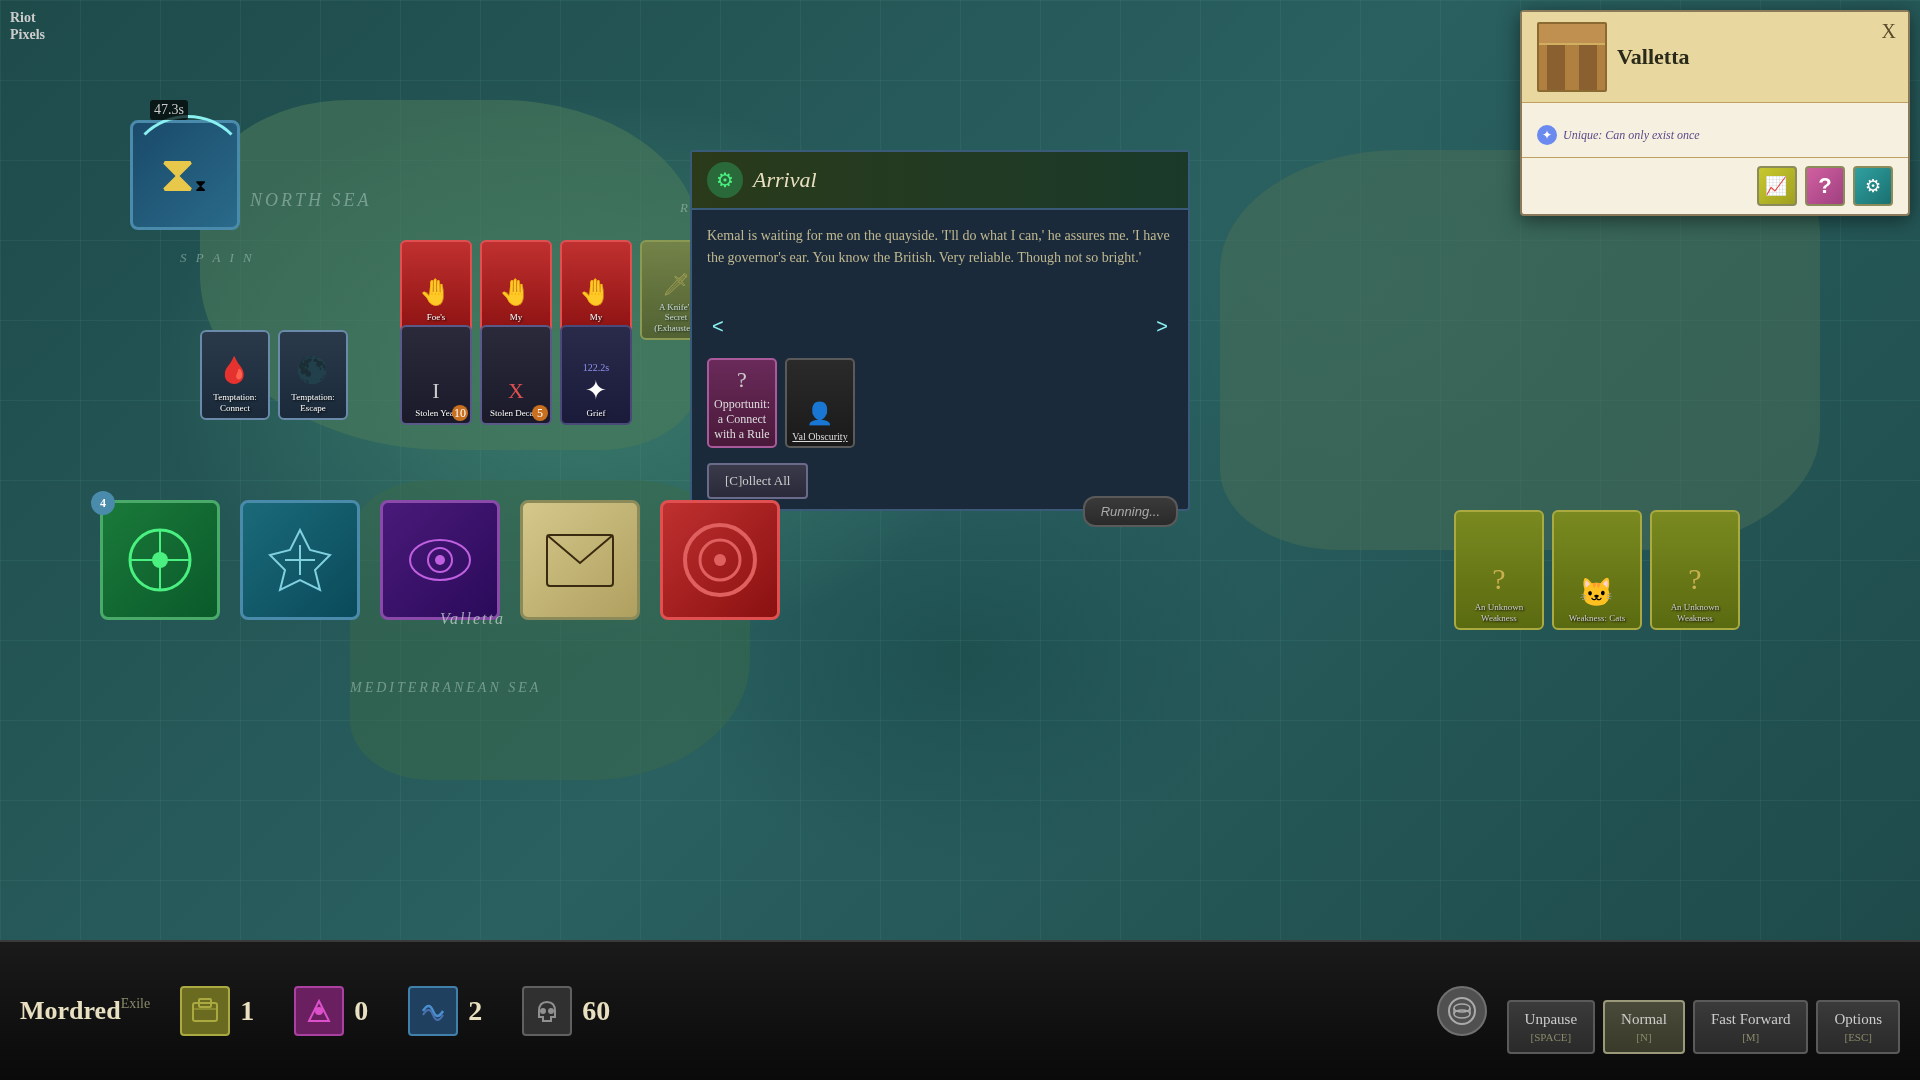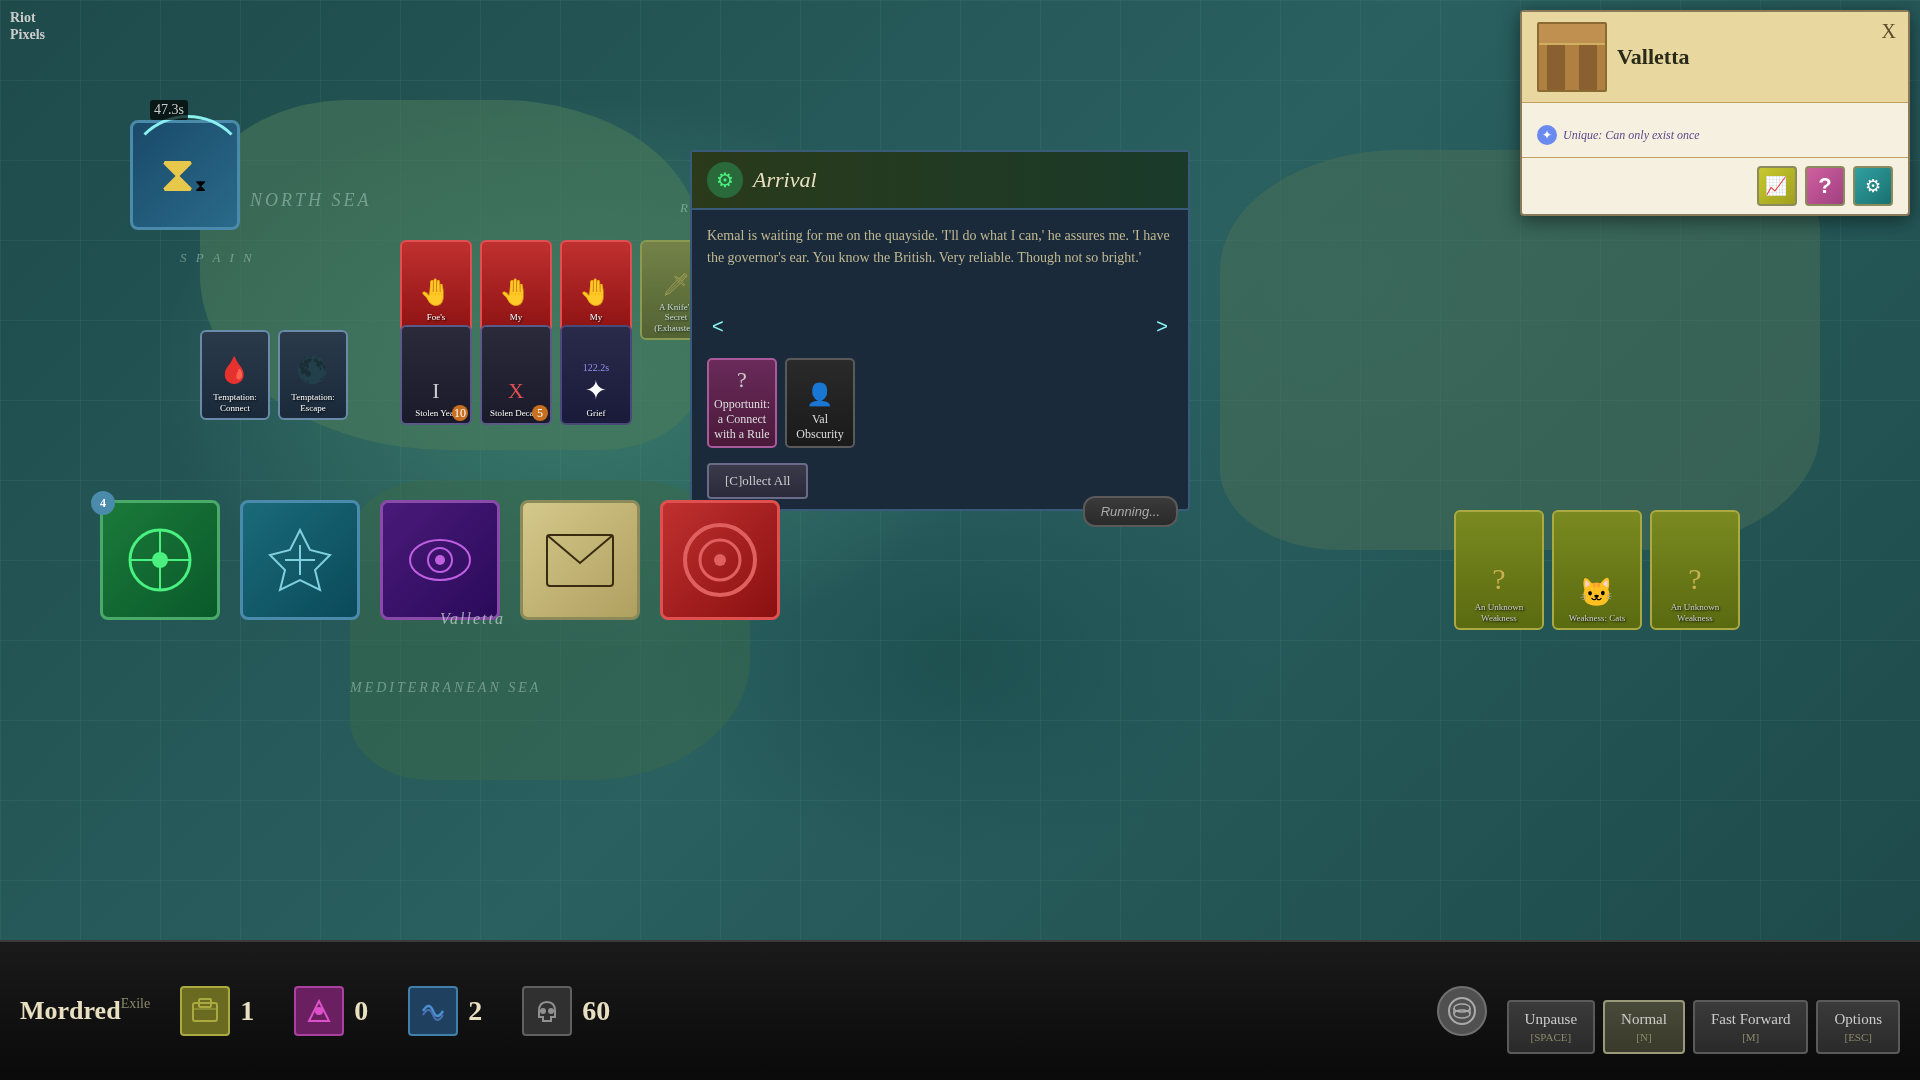--- a/index.html
+++ b/index.html
@@ -792,21 +792,21 @@
     <button id="arrival-prev">&lt;</button>
     <button id="arrival-next">&gt;</button>
   </div>
   <div id="arrival-cards">
     <div class="arrival-card arrival-card-pink">
       <div style="font-size:22px;margin-bottom:4px;">?</div>
       <div style="font-size:12px;color:#ddd;text-align:center;">Opportunit: a Connect with a Rule</div>
     </div>
     <div class="arrival-card arrival-card-dark">
       <div style="font-size:22px;margin-bottom:4px;">👤</div>
-      <div style="font-size:12px;color:#ddd;">Val Obscurity</div>
+      <div style="font-size:10px;color:#ddd;text-decoration:underline;">Val Obscurity</div>
     </div>
   </div>
   <button id="collect-btn">[C]ollect All</button>
   <button id="running-btn">Running...</button>
 </div>
 
 <div id="valletta-panel">
   <div id="valletta-header">
     <div id="valletta-thumb">
       <div class="arch-art">

